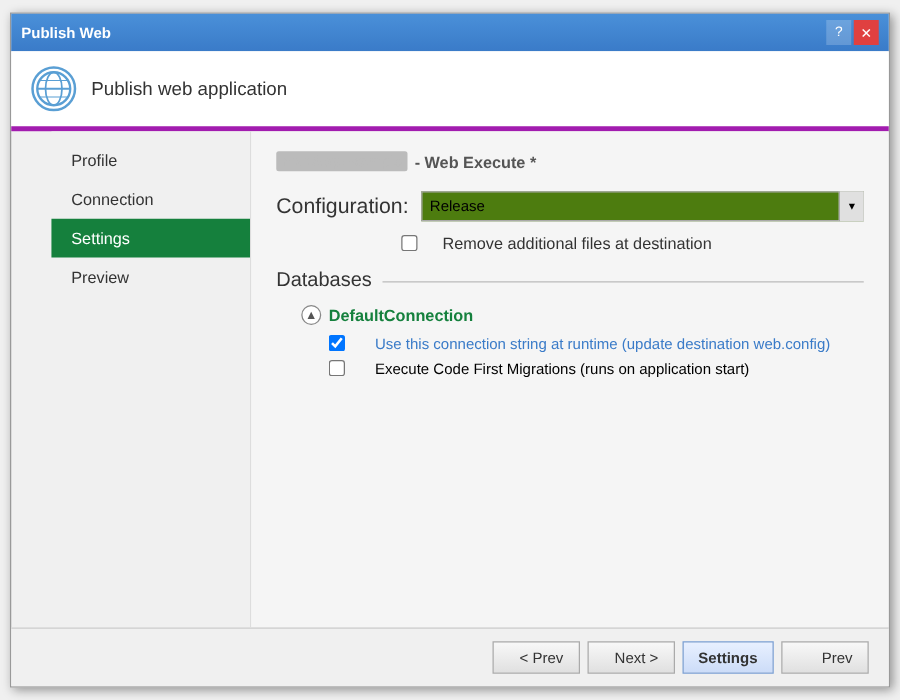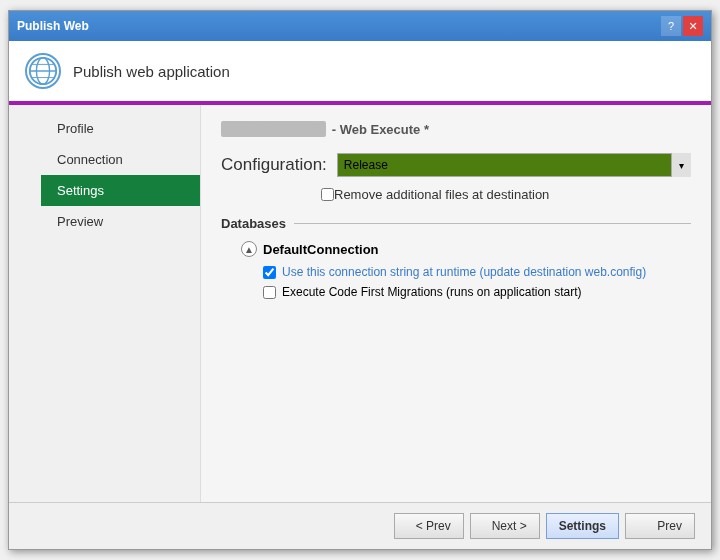--- a/index.html
+++ b/index.html
@@ -187,36 +187,36 @@
       display: flex;
       align-items: center;
       justify-content: center;
       pointer-events: none;
       font-size: 10px;
     }
 
     .checkbox-row {
       display: flex;
       align-items: center;
-      gap: 0;
+      gap: 20px;
       margin-left: 100px;
       margin-bottom: 8px;
       font-size: 13px;
       color: #333;
     }
 
     .checkbox-row input[type="checkbox"] {
       width: 13px;
       height: 13px;
       margin: 0;
     }
 
     .section-header {
-      font-size: 13px;
-      font-weight: 700;
+      font-size: 16px;
+      font-weight: 400;
       color: #333;
       margin: 14px 0 10px 0;
       display: flex;
       align-items: center;
     }
 
     .section-header::after {
       content: '';
       flex: 1;
       height: 1px;
@@ -245,21 +245,21 @@
       align-items: center;
       justify-content: center;
       cursor: pointer;
       font-size: 10px;
       color: #555;
     }
 
     .db-name {
       font-size: 13px;
       font-weight: 600;
-      color: #000000;
+      color: #15803d;
     }
 
     .db-connection-row {
       display: flex;
       align-items: center;
       margin-left: 22px;
       margin-bottom: 6px;
       gap: 0;
       position: relative;
     }
@@ -299,22 +299,21 @@
     }
 
     .link-text {
       color: #3a7bc8;
       text-decoration: none;
       font-size: 12px;
     }
 
     .checkbox-link-row {
       display: flex;
-      align-items: center;
-      gap: 6px;
+      gap: 24px;
       margin-left: 22px;
       margin-bottom: 6px;
       font-size: 12px;
     }
 
     .checkbox-link-row input[type="checkbox"] {
       width: 13px;
       height: 13px;
       margin: 0;
     }

